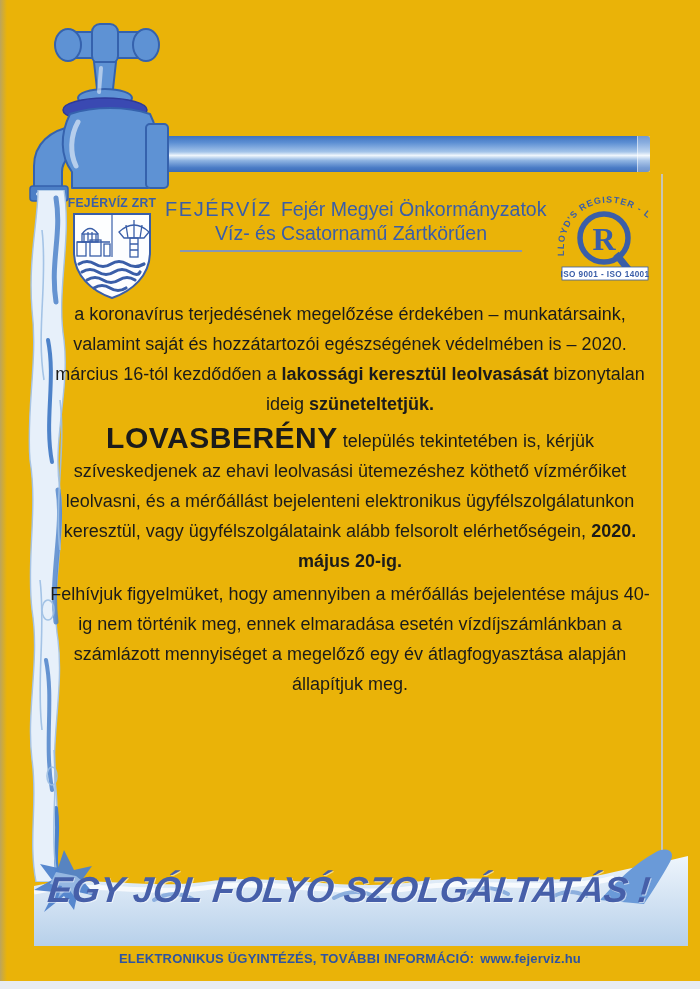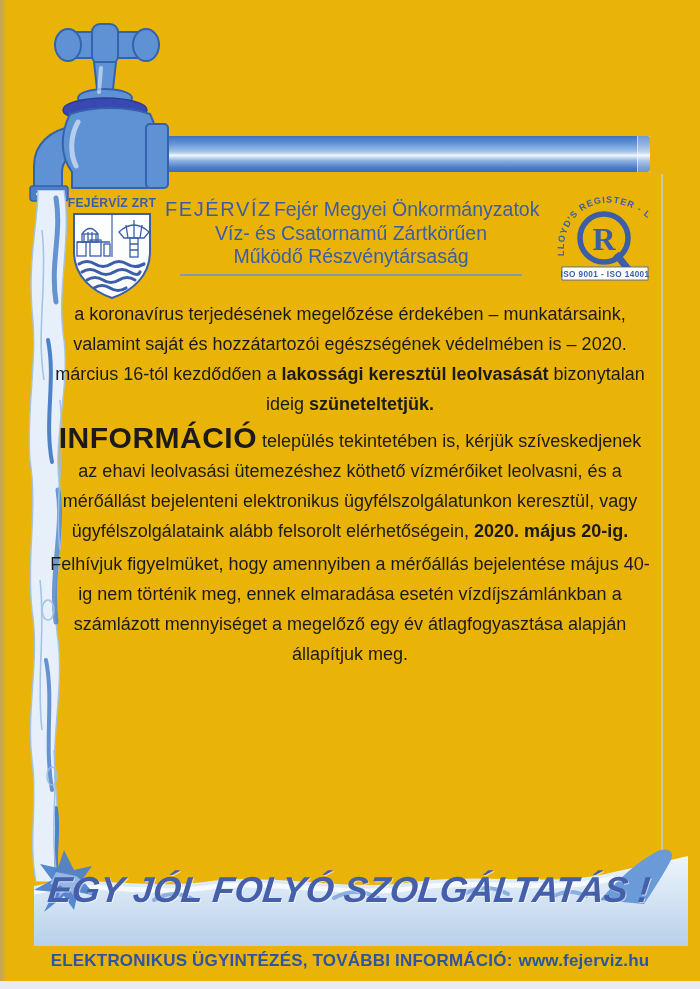--- a/index.html
+++ b/index.html
@@ -24,40 +24,40 @@
   .tap{position:absolute;left:16px;top:10px;}
   .stream{position:absolute;left:26px;top:190px;}
   .waveband{position:absolute;left:34px;top:846px;}
 
   
   .org-logo{position:absolute;left:64px;top:194px;}
   .cert-logo{position:absolute;left:556px;top:190px;}
   .company{position:absolute;left:165px;top:198px;width:372px;text-align:center;
     color:#3a5ea8;font-size:19.5px;line-height:23.5px;}
   .company .l1{white-space:nowrap;}
-  .company .brand{font-size:20px;letter-spacing:1.6px;margin-right:2px;text-align:center;}
+  .company .brand{font-size:20px;letter-spacing:1.6px;margin-right:9px;text-align:center;}
   .company-underline{width:342px;margin:5px auto 0;border-bottom:2px solid #8796b5;}
 
   
   .content{position:absolute;left:50px;top:299px;width:600px;color:#1b1b1b;}
   .title{font-size:33px;font-weight:400;color:#2e2e2e;text-align:center;
     margin:0 0 11px;line-height:46px;letter-spacing:0;}
   .content p{font-size:18px;line-height:30px;text-align:center;margin:0 0 3px;}
   .content b{font-weight:bold;}
   .town{font-size:30px;font-weight:bold;letter-spacing:.5px;position:relative;top:1px;}
   .contact{margin-top:24px !important;}
 
   
   .slogan{position:absolute;left:38px;top:869px;width:622px;text-align:center;
     font-size:36px;font-weight:bold;font-style:italic;color:#465fa9;
     letter-spacing:0;white-space:nowrap;transform:skewX(-6deg);
     text-shadow:1px 1px 0 rgba(255,255,255,.55);}
   
   .footer{position:absolute;left:0;top:951px;width:700px;text-align:center;
-    font-size:17px;font-weight:bold;color:#2e54a2;letter-spacing:.2px;}
+    font-size:13px;font-weight:bold;color:#2e54a2;letter-spacing:.2px;}
   .footer .url{margin-left:6px;}
 </style>
 </head>
 <body>
 
 <div class="page">
 
   <div class="scan-edge-left"></div>
 
   <div class="pipe">
@@ -129,41 +129,40 @@
       <path d="M15,70 Q23,65 31,70 T47,70 T63,70 T80,70"></path>
       <path d="M18,78 Q26,73 34,78 T50,78 T66,78 T76,78"></path>
       <path d="M23,86 Q31,81 39,86 T55,86 T71,86"></path>
       <path d="M30,94 Q38,89 46,94 T62,94"></path>
     </g>
   </svg>
 
   <div class="company">
     <div class="l1"><span class="brand">FEJÉRVÍZ</span><span>Fejér Megyei Önkormányzatok</span></div>
     <div>Víz- és Csatornamű Zártkörűen</div>
-    <div>Működő Részvénytársaság</div>
     <div class="company-underline"></div>
   </div>
 
   <svg class="cert-logo" width="100" height="102" viewBox="0 0 100 102">
     <defs>
         <path id="lrArc" d="M8,66 C4,18 52,-6 94,30" fill="none"></path>
       </defs>
     <text font-size="9" font-weight="bold" letter-spacing="1.1" fill="#3a5ea8">
       <textPath href="#lrArc">LLOYD'S REGISTER - LRQA</textPath>
     </text>
     <circle cx="48" cy="48" r="24" fill="none" stroke="#3a5ea8" stroke-width="5.5"></circle>
     <line x1="60" y1="64" x2="76" y2="84" stroke="#3a5ea8" stroke-width="7"></line>
     <text x="48" y="60" text-anchor="middle" font-size="32" font-family="Liberation Serif, serif" font-weight="bold" fill="#3a5ea8">R</text>
     <rect x="6" y="77" width="86" height="13" fill="#fff" stroke="#3a5ea8" stroke-width=".8"></rect>
     <text x="49" y="86.5" text-anchor="middle" font-size="8.2" font-weight="bold" letter-spacing=".4" fill="#3a5ea8">ISO 9001 - ISO 14001</text>
   </svg>
 
   <div class="content">
     <p><span>a koronavírus terjedésének megelőzése érdekében – munkatársaink, valamint saját és hozzátartozói egészségének védelmében is – 2020. március 16-tól kezdődően a </span><b>lakossági keresztül leolvasását</b><span> bizonytalan ideig </span><b>szüneteltetjük.</b></p>
-    <p><span class="town">INFORMÁCIÓ</span><span> település tekintetében is, kérjük szíveskedjenek az ehavi leolvasási ütemezéshez köthető vízmérőiket leolvasni, és a mérőállást bejelenteni elektronikus ügyfélszolgálatunkon keresztül, vagy ügyfélszolgálataink alább felsorolt elérhetőségein, </span><b>2020. május 20-ig.</b></p>
+    <p><span class="town">LOVASBERÉNY</span><span> település tekintetében is, kérjük szíveskedjenek az ehavi leolvasási ütemezéshez köthető vízmérőiket leolvasni, és a mérőállást bejelenteni elektronikus ügyfélszolgálatunkon keresztül, vagy ügyfélszolgálataink alább felsorolt elérhetőségein, </span><b>2020. május 20-ig.</b></p>
     <p>Felhívjuk figyelmüket, hogy amennyiben a mérőállás bejelentése május 40-ig nem történik meg, ennek elmaradása esetén vízdíjszámlánkban a számlázott mennyiséget a megelőző egy év átlagfogyasztása alapján állapítjuk meg.</p>
   </div>
 
   <svg class="waveband" width="654" height="102" viewBox="0 0 654 102">
     <defs>
       <linearGradient id="bandGrad" x1="0" y1="0" x2="0" y2="1">
         <stop offset="0" stop-color="#eef5fc"></stop>
         <stop offset="1" stop-color="#b7d0ea"></stop>
       </linearGradient>
     </defs>

